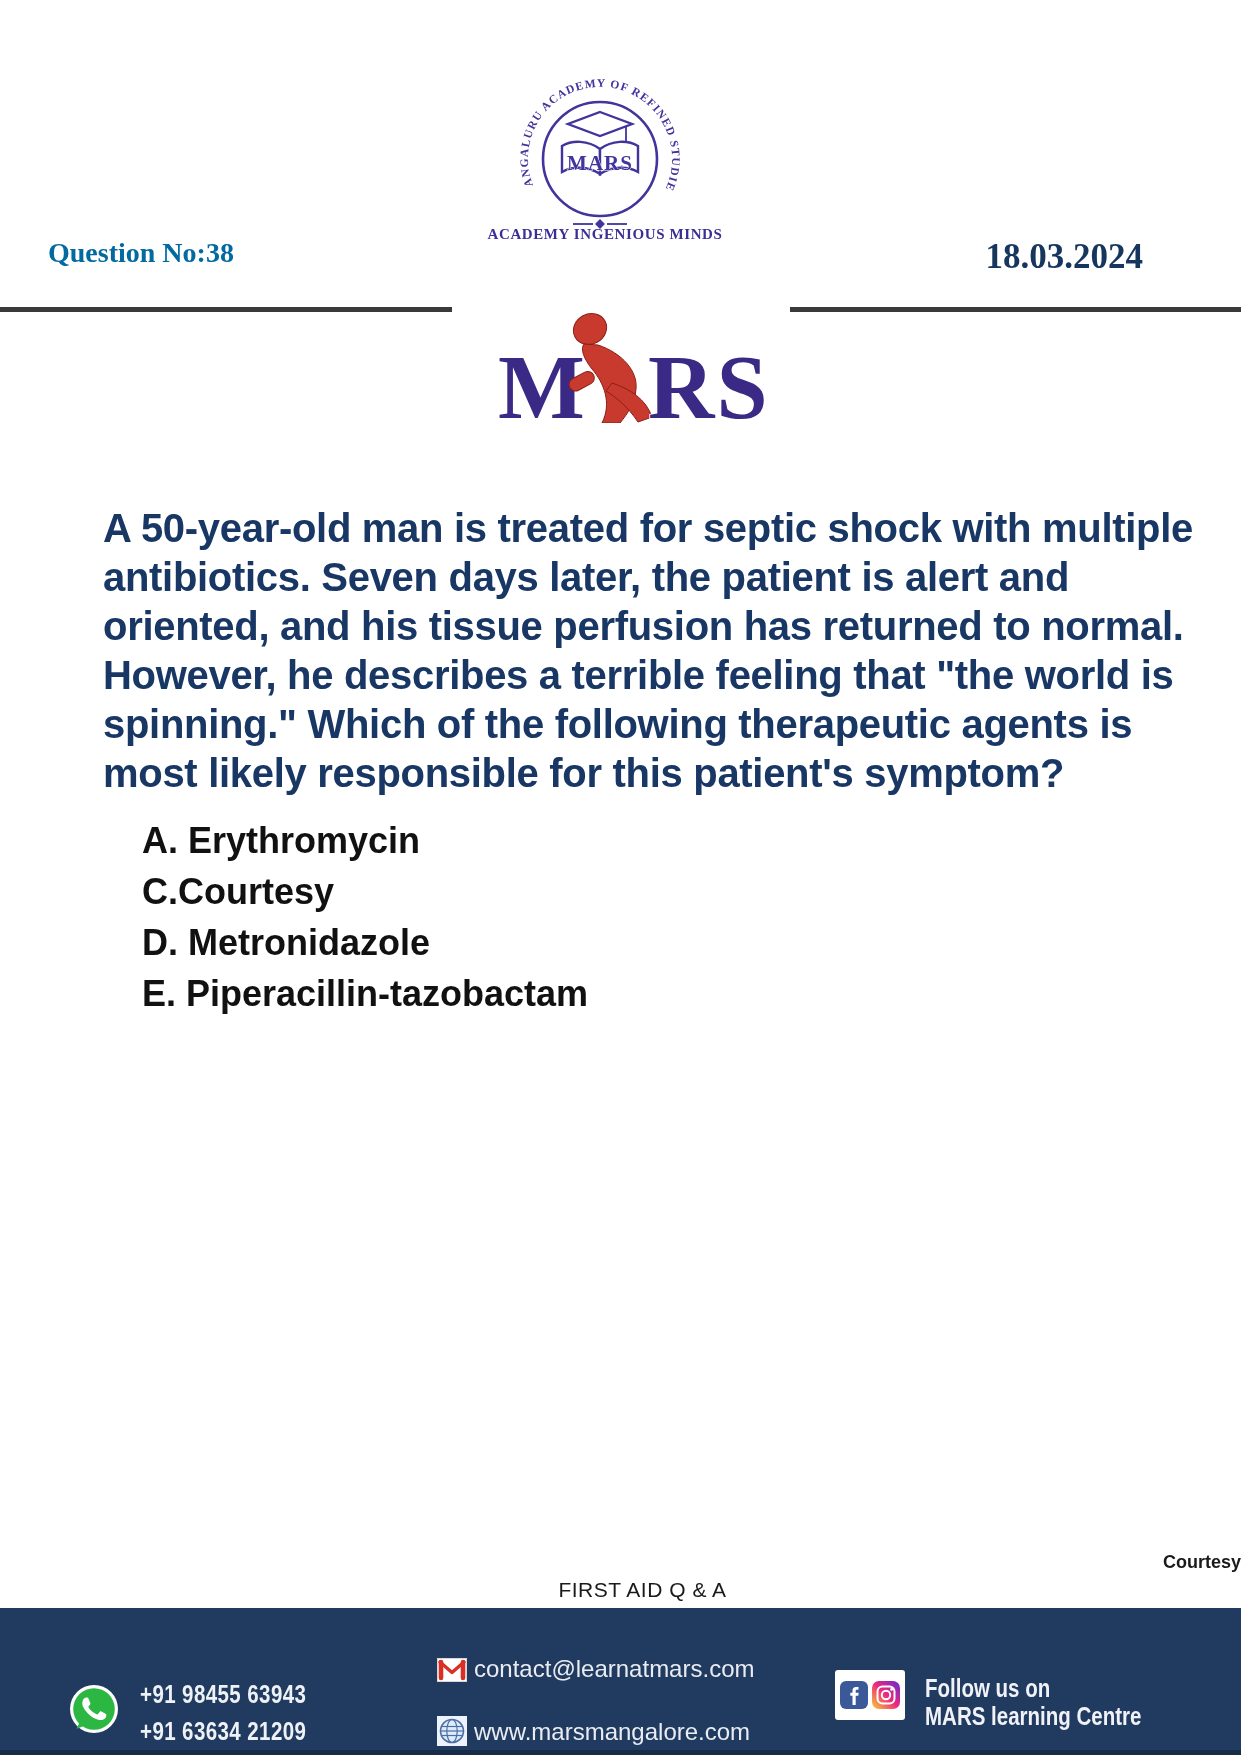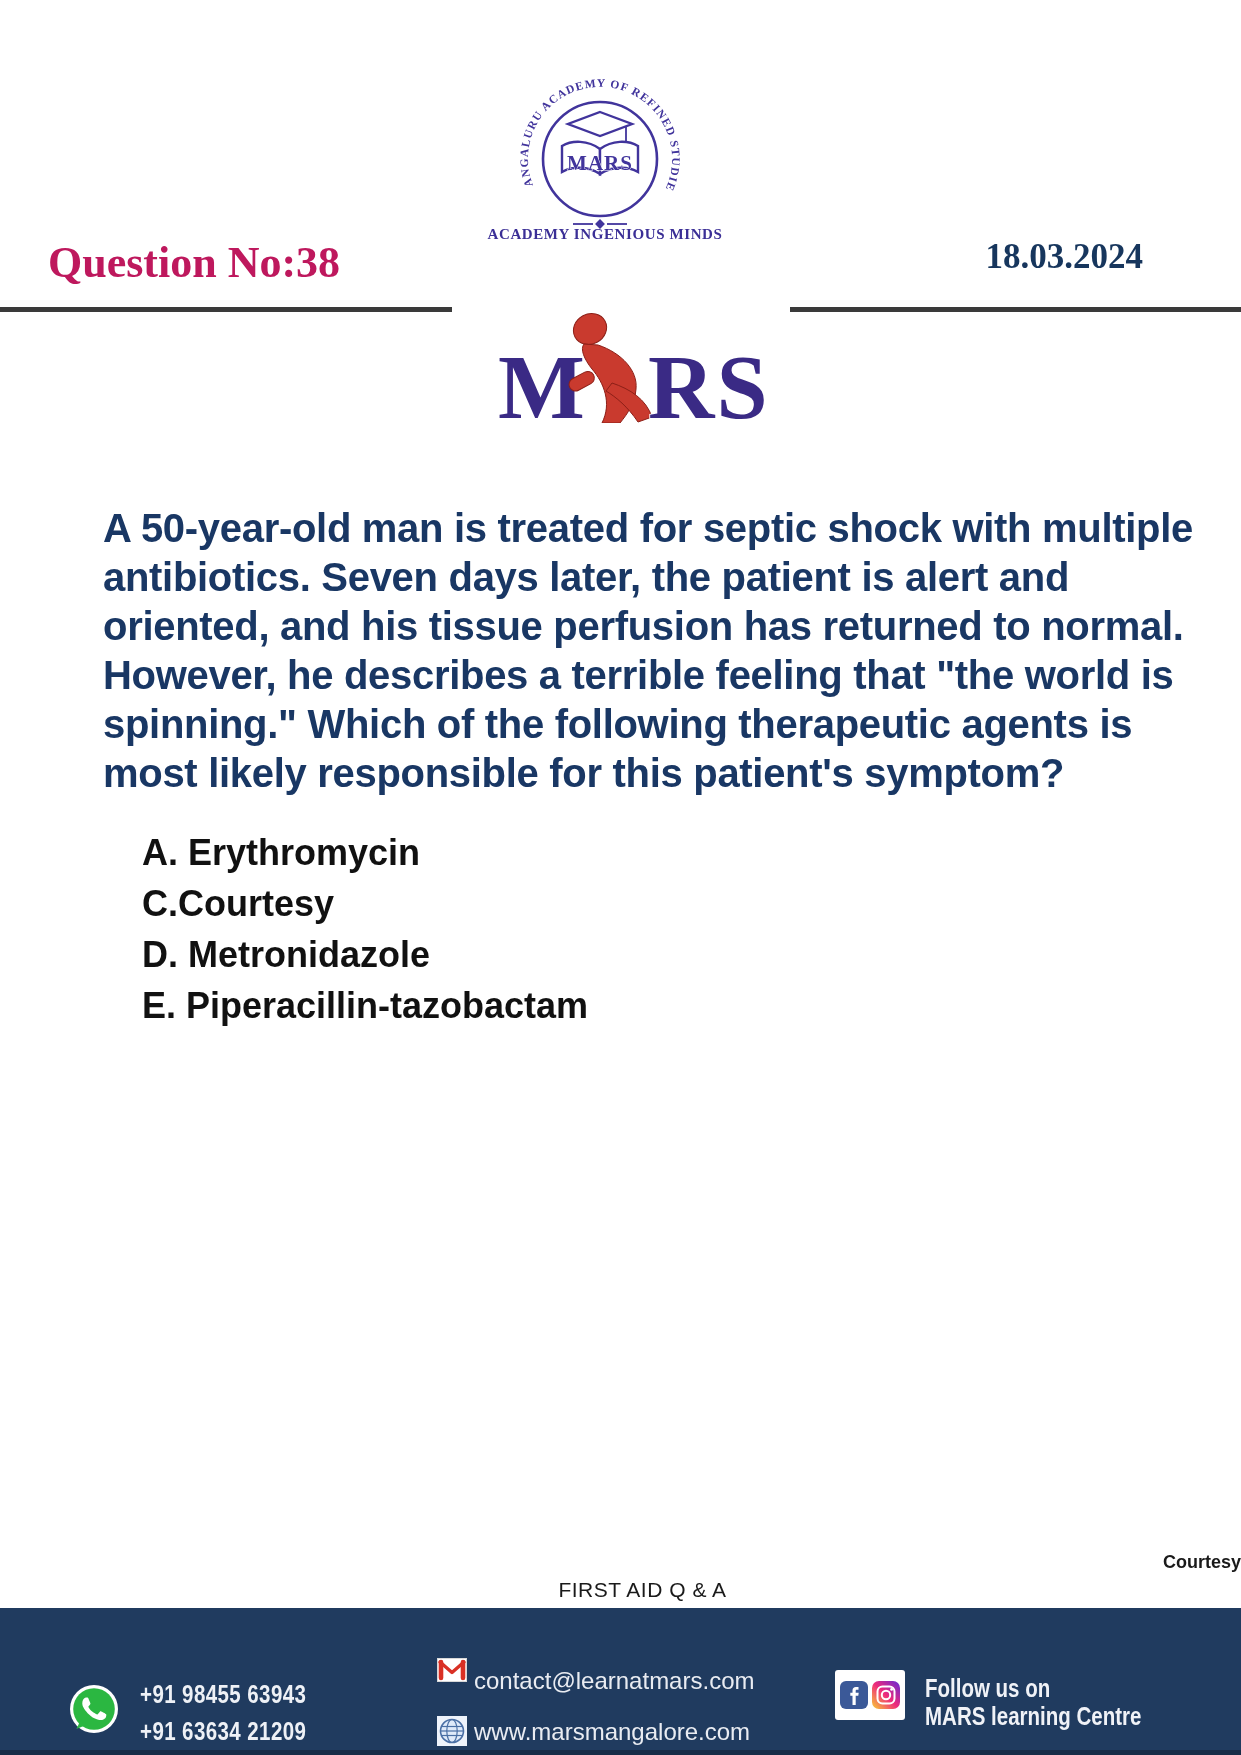--- a/index.html
+++ b/index.html
@@ -14,43 +14,43 @@
   .seal { position:absolute; left:498px; top:74px; width:205px; height:158px; }
   .seal-tagline {
     position:absolute; left:365px; top:226px; width:480px; text-align:center;
     font-family:"Liberation Serif", serif; font-weight:bold; font-size:15px;
     letter-spacing:0.6px; color:#3b2f96;
   }
 
   
   .q-no {
     position:absolute; left:48px; top:237px;
-    font-family:"Liberation Serif", serif; font-weight:bold; font-size:44px;
-    color:#be185d; white-space:nowrap;
+    font-family:"Liberation Serif", serif; font-weight:bold; font-size:28px;
+    color:#0369a1; white-space:nowrap;
   }
   .h-date {
     position:absolute; right:98px; top:237px;
     font-family:"Liberation Serif", serif; font-weight:bold; font-size:35px;
     color:#17365d; white-space:nowrap;
   }
   .rule { position:absolute; left:0; top:307px; width:1241px; height:5px; background:#3a3a3a; }
 
   
   .mars-logo { position:absolute; left:452px; top:283px; width:338px; height:140px; background:#ffffff; }
   .mars-logo svg { display:block; }
 
   
   .question { position:absolute; left:103px; top:504px; line-height:49px; }
   .q-line {
     font-weight:bold; font-size:40px; color:#193764; white-space:nowrap;
     letter-spacing:-0.3px;
   }
 
   
-  .options { position:absolute; left:142px; top:815px; line-height:51px;margin-top:12px; }
+  .options { position:absolute; left:142px; top:815px; line-height:51px; }
   .opt-line { font-weight:bold; font-size:36px; color:#111111; white-space:nowrap; }
 
   
   .courtesy-label {
     position:absolute; left:0; right:0; top:1552px; text-align:right;
     font-size:18px; font-weight:bold; color:#1a1a1a;
   }
   .courtesy-source {
     position:absolute; left:0; right:0; top:1578px; text-align:center;
     font-size:21px; font-weight:normal; letter-spacing:0.5px; color:#1a1a1a;padding-left:44px;
@@ -61,21 +61,21 @@
   .footer::after { content:""; position:absolute; left:0; bottom:0; width:100%; height:5px; background:#172c47; }
   .wa-icon { position:absolute; left:70px; top:77px; width:48px; height:48px; }
   .phones {
     position:absolute; left:140px; top:68px; line-height:37px;
     font-weight:bold; font-size:25px; color:#eef1f6; white-space:nowrap;
     transform:scaleX(0.82); transform-origin:left top; letter-spacing:0.5px;
   }
   .gmail-icon { position:absolute; left:437px; top:50px; width:30px; height:24px; }
   .email-text {
     position:absolute; left:474px; top:47px; line-height:28px;
-    font-size:24px; color:#e9ecf2; white-space:nowrap;margin-top:12px;
+    font-size:24px; color:#e9ecf2; white-space:nowrap;
   }
   .globe-icon { position:absolute; left:437px; top:108px; width:30px; height:30px; }
   .web-text {
     position:absolute; left:474px; top:110px; line-height:28px;
     font-size:24px; color:#e9ecf2; white-space:nowrap;
   }
   .social-box {
     position:absolute; left:835px; top:62px; width:70px; height:50px;
     background:#ffffff; border-radius:3px; display:flex; align-items:center;
     justify-content:center; gap:4px;

